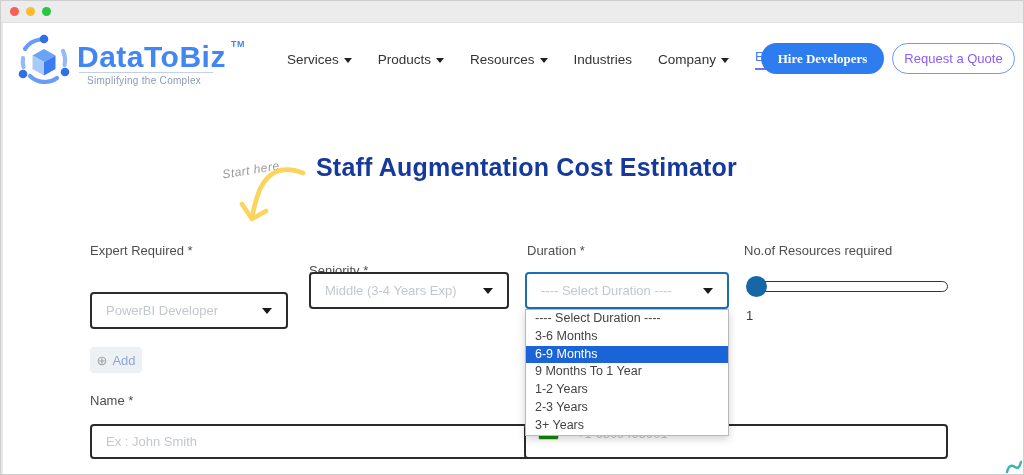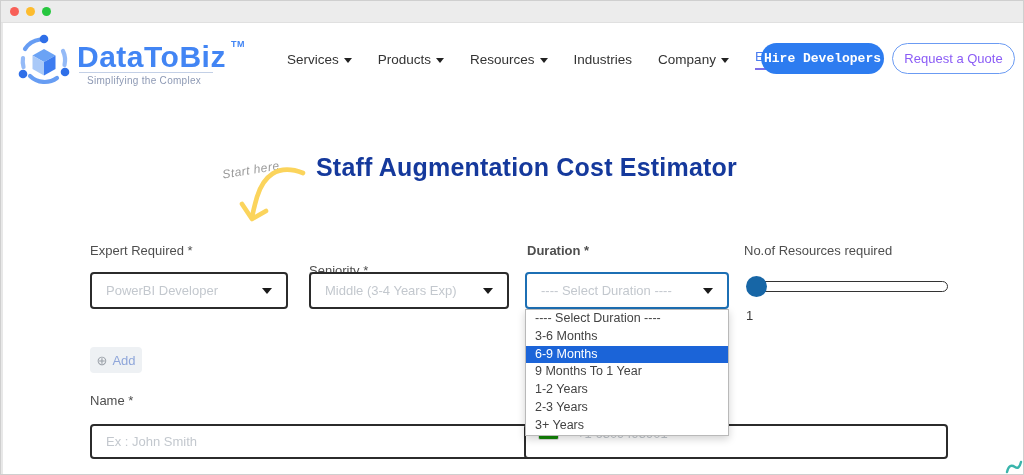--- a/index.html
+++ b/index.html
@@ -31,46 +31,46 @@
 
   .nav { position:absolute; left:284px; top:26px; height:20px; display:flex; align-items:center; gap:26px; }
   .nav-item { display:flex; align-items:center; gap:5px; font-size:13.5px; color:#333333; cursor:pointer; text-decoration:none; }
   .nav-caret { width:0; height:0; border-left:4px solid transparent; border-right:4px solid transparent; border-top:5px solid #222; margin-top:2px; }
   .nav-item.active { color:#4b7df0; }
   .nav-item.active .nav-label { padding-bottom:4px; border-bottom:2px solid #7c6fe8; }
 
   .btn-hire {
     position:absolute; left:758px; top:20px; width:123px; height:31px;
     background:#2d7cf0; color:#ffffff; border:none; border-radius:16px;
-    font-size:13px; font-weight:700; font-family:Liberation Mono, monospace; cursor:pointer;
+    font-size:13px; font-weight:700; font-family:Liberation Serif, serif; cursor:pointer;
   }
   .btn-quote {
     position:absolute; left:889px; top:20px; width:123px; height:31px;
     background:#ffffff; color:#8b5cf6; border:1.5px solid #6b9bf3; border-radius:16px;
     font-size:13px; font-weight:400; font-family:"Liberation Sans",sans-serif; cursor:pointer;
   }
 
   
   .annotation { position:absolute; left:219px; top:140px; font-size:12px; color:#9a9a9a; transform:rotate(-9deg); font-style:italic; letter-spacing:0.5px; }
   .arrow-svg { position:absolute; left:232px; top:138px; }
   .page-title { position:absolute; left:313px; top:130px; font-size:25px; font-weight:700; color:#15399c; letter-spacing:0.2px; }
 
   
   .field-label { position:absolute; font-size:13px; color:#4e4e4e; }
   .lbl-expert   { left:87px;  top:220px; }
   .lbl-senior   { left:306px; top:220px;margin-top:20px; }
-  .lbl-duration { left:524px; top:220px;font-weight:bold; }
+  .lbl-duration { left:524px; top:220px; }
   .lbl-res      { left:741px; top:220px; }
 
   .select {
     position:absolute; top:249px; height:37px;
     background:#fff; border:2px solid #2b2b2b; border-radius:4px;
     display:flex; align-items:center; padding:0 14px; cursor:pointer;
   }
-  .sel-expert { left:87px;  width:198px; }
+  .sel-expert { left:87px;  width:198px;margin-top:20px; }
   .sel-senior { left:306px; width:200px; }
   .sel-duration { left:522px; width:204px; border:2px solid #1c6fb4; }
   .select .sel-value { font-size:13px; color:#c3c8ce; flex:1; white-space:nowrap; overflow:hidden; }
   .sel-caret { width:0; height:0; border-left:5px solid transparent; border-right:5px solid transparent; border-top:6px solid #1a1a1a; }
 
   .slider-track {
     position:absolute; left:745px; top:258px; width:200px; height:11px;
     background:#fff; border:1.5px solid #333; border-radius:6px; cursor:pointer;
   }
   .slider-thumb {

